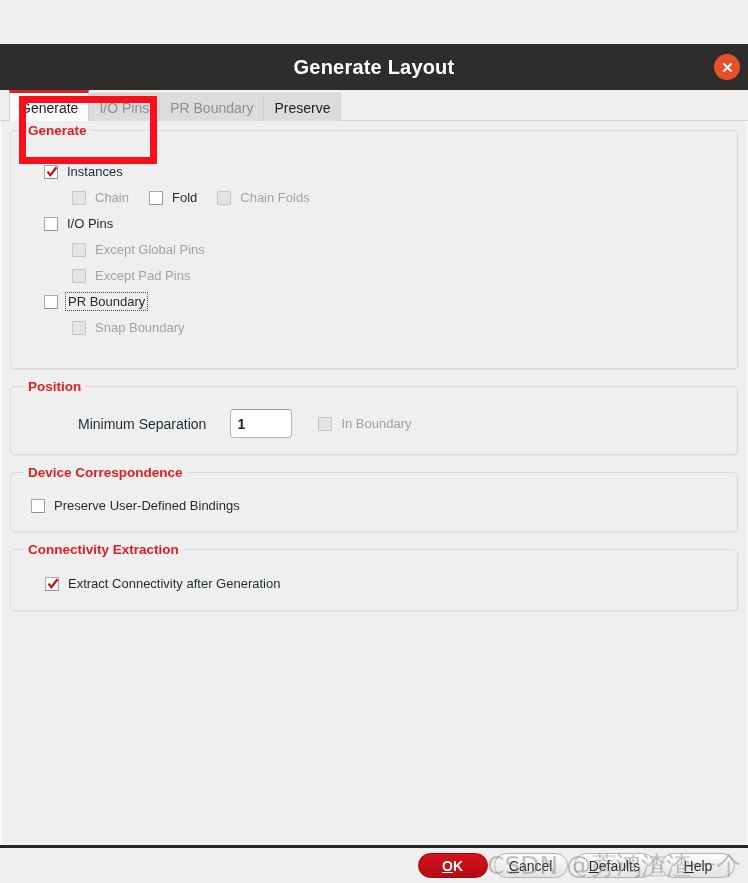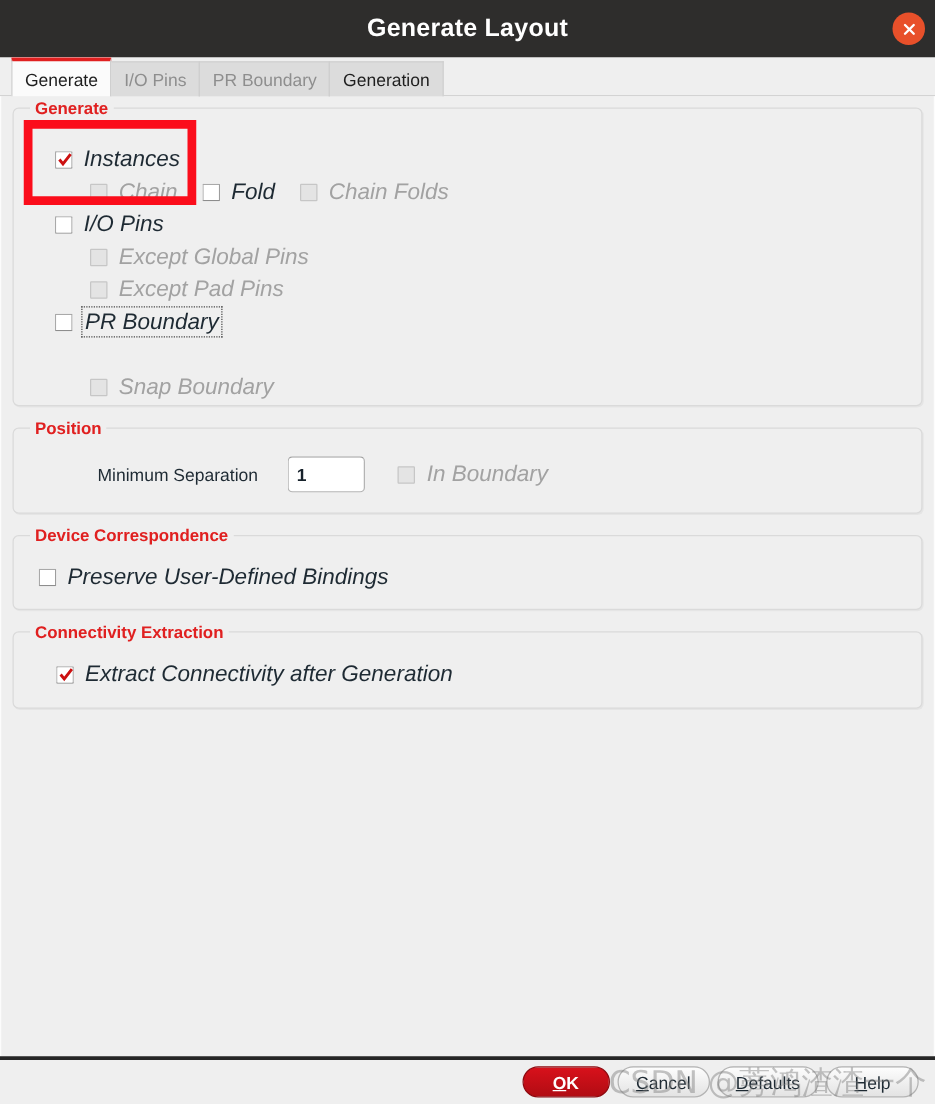--- a/index.html
+++ b/index.html
@@ -27,20 +27,21 @@
 
   
   .titlebar {
     height: 46px;
     background: #2e2d2c;
     position: relative;
     flex: 0 0 auto;
     display: flex;
     align-items: center;
     justify-content: center;
+    margin-top: 44px;
   }
   .titlebar-text {
     color: #ffffff;
     font-size: 20px;
     font-weight: bold;
     letter-spacing: .2px;
   }
   .close-btn {
     position: absolute;
     right: 8px;
@@ -163,42 +164,41 @@
   }
   .chk.disabled .box {
     background: #e4e4e4;
     border-color: #c6c6c6;
   }
   .chk .box svg {
     position: absolute;
     left: 0; top: -1px;
   }
   .chk .lbl {
-    font-size: 18px;
+    font-size: 13px;
     color: #1e2a33;
-    font-style: italic;
   }
   .chk.disabled .lbl { color: #a2a2a2; }
   .chk .lbl.focus {
     outline: 1px dotted #4a4a4a;
     outline-offset: 1px;
     padding: 0 1px;
   }
 
   .row-instances { position: absolute; left: 33px; top: 30px; }
   .row-chainfold {
     position: absolute; left: 61px; top: 56px;
     display: flex; align-items: center;
   }
   .row-chainfold .chk { margin-right: 20px; }
   .row-iopins    { position: absolute; left: 33px; top: 82px; }
   .row-exglobal  { position: absolute; left: 61px; top: 108px; }
   .row-expad     { position: absolute; left: 61px; top: 134px; }
   .row-prb       { position: absolute; left: 33px; top: 160px; }
-  .row-snap      { position: absolute; left: 61px; top: 186px; margin-top: 26px; }
+  .row-snap      { position: absolute; left: 61px; top: 186px; }
 
   
   .pos-inner {
     position: absolute;
     left: 20px; top: 22px;
     display: flex;
     align-items: center;
   }
   .pos-label {
     font-size: 14px;
@@ -310,21 +310,21 @@
     <div class="tab active">
       <span>Generate</span>
     </div>
     <div class="tab">
       <span>I/O Pins</span>
     </div>
     <div class="tab">
       <span>PR Boundary</span>
     </div>
     <div class="tab enabled">
-      <span>Generation</span>
+      <span>Preserve</span>
     </div>
   </div>
 
   <div class="panel">
 
     <div class="group group-generate">
       <div class="group-title">Generate</div>
 
       <div class="row-instances">
         <div class="chk">

